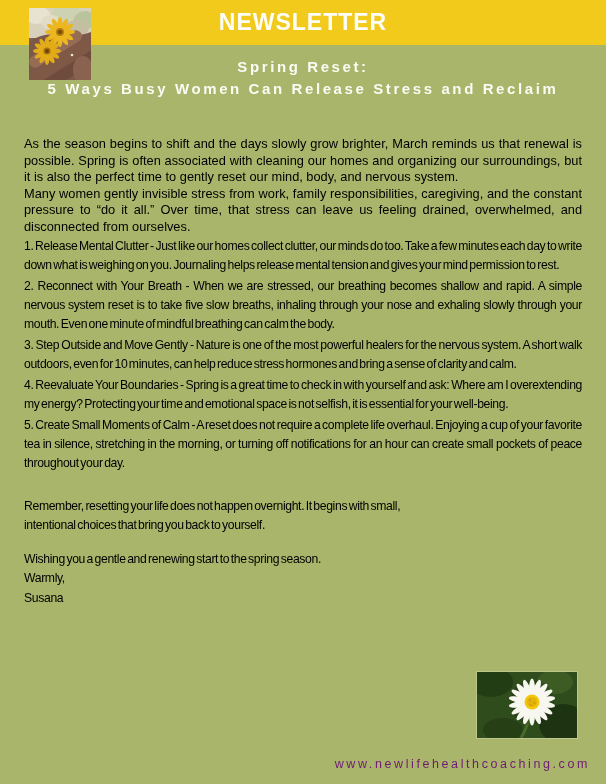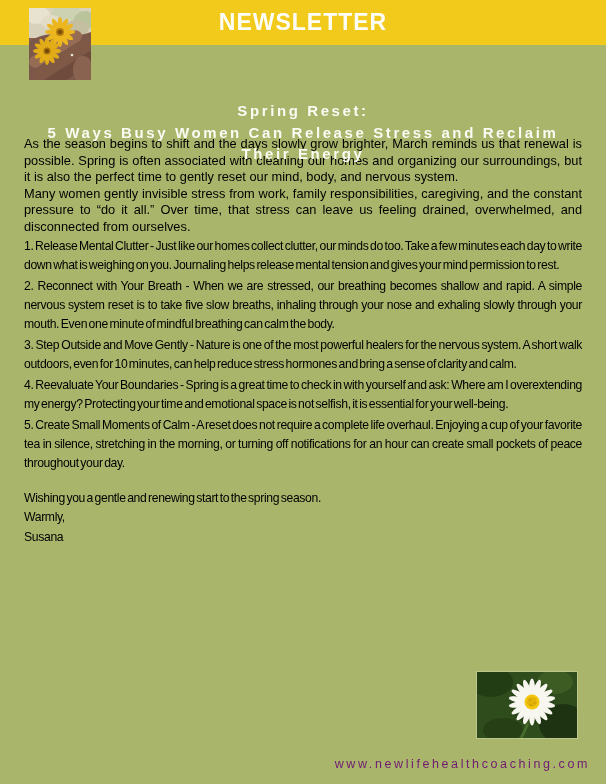--- a/index.html
+++ b/index.html
@@ -24,21 +24,20 @@
     position:absolute;left:29px;top:8px;width:62px;height:72px;
     z-index:3;
   }
   .photo-topleft svg{display:block;width:100%;height:100%;}
   .article-title{
     position:absolute;left:0;top:56px;width:606px;
     text-align:center;color:#FBFBF4;
     font-weight:bold;font-size:15px;line-height:21.5px;
     letter-spacing:2.6px;
     z-index:2;
-    margin-top:44px;
   }
   .content{
     position:absolute;left:24px;top:136px;width:558px;
     color:#000000;
   }
   .content p{margin:0;}
   p.intro{
     font-size:12.8px;line-height:16.5px;
     text-align:justify;
   }
@@ -141,31 +140,34 @@
         </g>
         <circle r="3.6" fill="#a87210"></circle>
         <circle r="2" fill="#6e4507"></circle>
       </g>
     </svg>
   </div>
 
   <div class="article-title">
     <div>Spring Reset:</div>
     <div>5 Ways Busy Women Can Release Stress and Reclaim</div>
-    <div>Their Energy</div>
   </div>
 
   <div class="content">
     <p class="intro">As the season begins to shift and the days slowly grow brighter, March reminds us that renewal is possible. Spring is often associated with cleaning our homes and organizing our surroundings, but it is also the perfect time to gently reset our mind, body, and nervous system.</p>
     <p class="intro">Many women gently invisible stress from work, family responsibilities, caregiving, and the constant pressure to “do it all.” Over time, that stress can leave us feeling drained, overwhelmed, and disconnected from ourselves.</p>
     <p class="tip">1. Release Mental Clutter -  Just like our homes collect clutter, our minds do too. Take a few minutes each day to write down what is weighing on you. Journaling helps release mental tension and gives your mind permission to rest.</p>
     <p class="tip">2. Reconnect with Your Breath -  When we are stressed, our breathing becomes shallow and rapid. A simple nervous system reset is to take five slow breaths, inhaling through your nose and exhaling slowly through your mouth. Even one minute of mindful breathing can calm the body.</p>
     <p class="tip">3. Step Outside and Move Gently - Nature is one of the most powerful healers for the nervous system. A short walk outdoors, even for 10 minutes, can help reduce stress hormones and bring a sense of clarity and calm.</p>
     <p class="tip">4. Reevaluate Your Boundaries - Spring is a great time to check in with yourself and ask: Where am I overextending my energy? Protecting your time and emotional space is not selfish, it is essential for your well-being.</p>
     <p class="tip">5. Create Small Moments of Calm - A reset does not require a complete life overhaul.  Enjoying a cup of your favorite tea in silence, stretching in the morning, or turning off notifications for an hour can create small pockets of peace throughout your day.</p>
+    <p class="closing">
+      <span>Remember, resetting your life does not happen overnight. It begins with small,</span><br>
+      <span>intentional choices that bring you back to yourself.</span>
+    </p>
     <p class="wishing">Wishing you a gentle and renewing start to the spring season.</p>
     <p class="signoff">Warmly,</p>
     <p class="signature">Susana</p>
   </div>
 
   <div class="photo-daisy">
     <svg viewBox="0 0 100 66" preserveAspectRatio="none">
       <rect x="0" y="0" width="100" height="66" fill="#2F4C1C"></rect>
       <ellipse cx="14" cy="10" rx="22" ry="15" fill="#223C14"></ellipse>
       <ellipse cx="86" cy="52" rx="24" ry="20" fill="#1D3311"></ellipse>

